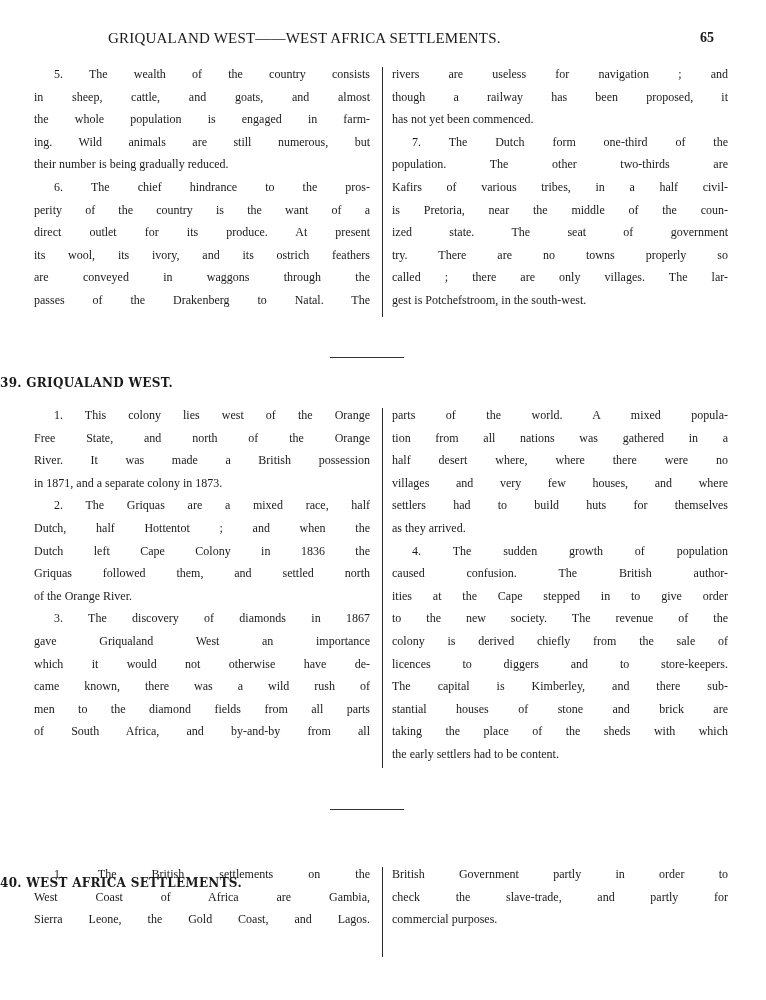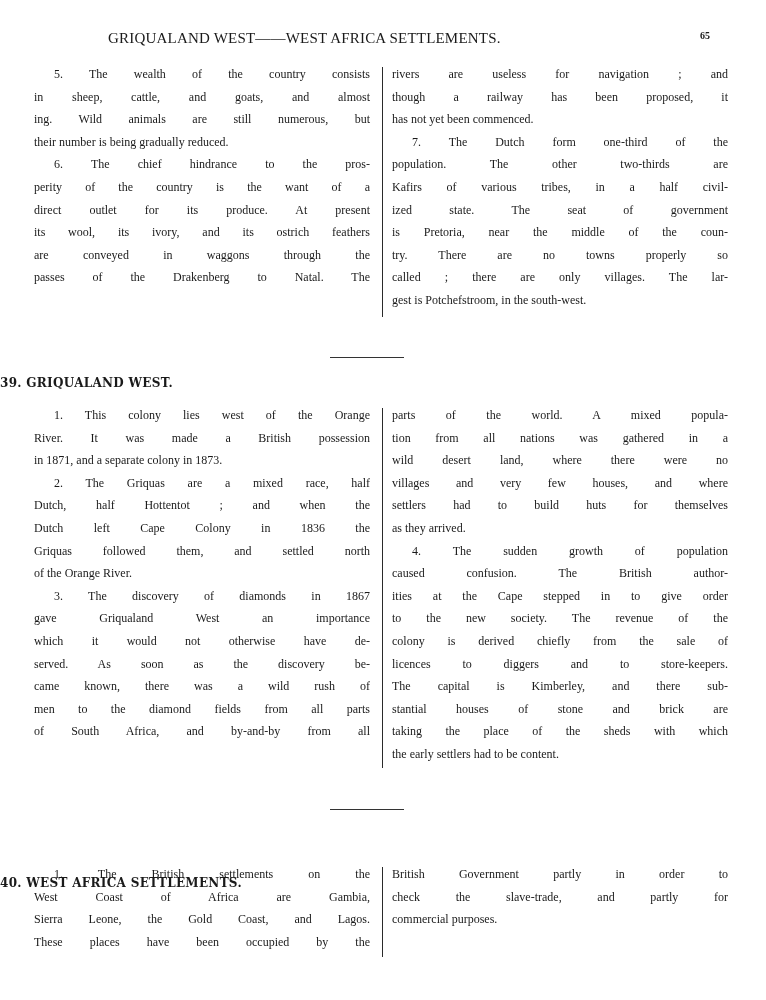--- a/index.html
+++ b/index.html
@@ -1,19 +1,19 @@
 <!DOCTYPE html>
 <html><head>
 <meta charset="utf-8">
 <style>
   html, body { margin: 0; padding: 0; background: #ffffff; }
   body { width: 766px; height: 1000px; position: relative; overflow: hidden; color: #1a1a1a; font-family: "Liberation Serif", "DejaVu Serif", serif; }
   .running-head { position: absolute; top: 30px; left: 0; width: 766px; height: 22px; }
   .running-title { position: absolute; left: 108px; top: 0; font-size: 15px; letter-spacing: 0.2px; }
-  .page-number { position: absolute; left: 700px; top: 0; font-size: 10px; font-weight: bold; }
+  .page-number { position: absolute; left: 700px; top: 0; font-size: 14px; font-weight: bold; }
   .cols { position: absolute; left: 0; width: 766px; }
   .col { position: absolute; top: 0; font-size: 12px; line-height: 22.6px; }
   .col.left { left: 34px; width: 336px; }
   .col.right { left: 392px; width: 336px; }
   .rule-v { position: absolute; left: 382px; width: 1px; background: #2a2a2a; }
   .line { display: block; white-space: nowrap; text-align: justify; text-align-last: justify; height: 22.6px; }
   .line.last { text-align-last: left; }
   .line.indent { padding-left: 20px; }
   .section-rule { position: absolute; left: 330px; width: 74px; height: 1px; background: #333; }
   .section-head { position: absolute; left: 0; width: 766px; font-family: "DejaVu Serif", serif; font-weight: bold; font-size: 12px; letter-spacing: 0.3px; }
@@ -23,71 +23,72 @@
 
 <div class="running-head">
   <span class="running-title">GRIQUALAND WEST——WEST AFRICA SETTLEMENTS.</span>
   <span class="page-number">65</span>
 </div>
 
 <div class="cols" style="top:63px;">
   <div class="col left">
       <span class="line indent">5.  The wealth of the country consists</span>
       <span class="line">in sheep, cattle, and goats, and almost</span>
+      <span class="line">the whole population is engaged in farm-</span>
       <span class="line">ing.  Wild animals are still numerous, but</span>
       <span class="line last">their number is being gradually reduced.</span>
       <span class="line indent">6.  The chief hindrance to the pros-</span>
       <span class="line">perity of the country is the want of a</span>
       <span class="line">direct outlet for its produce.   At present</span>
       <span class="line">its wool, its ivory, and its ostrich feathers</span>
       <span class="line">are conveyed in waggons through the</span>
       <span class="line">passes of the Drakenberg to Natal.  The</span>
     </div>
   <div class="rule-v" style="top:4px;height:250px;"></div>
   <div class="col right">
       <span class="line">rivers are useless for navigation ; and</span>
       <span class="line">though a railway has been proposed, it</span>
       <span class="line last">has not yet been commenced.</span>
       <span class="line indent">7.  The Dutch form one-third of the</span>
       <span class="line">population.   The other two-thirds are</span>
       <span class="line">Kafirs of various tribes, in a half civil-</span>
+      <span class="line">is Pretoria, near the middle of the coun-</span>
       <span class="line">ized state.   The seat of government</span>
-      <span class="line">is Pretoria, near the middle of the coun-</span>
       <span class="line">try.   There are no towns properly so</span>
       <span class="line">called ; there are only villages.  The lar-</span>
       <span class="line last">gest is Potchefstroom, in the south-west.</span>
     </div>
 </div>
 
 <div class="section-rule" style="top:357px;"></div>
 <div class="section-head" style="top:376px;">39. GRIQUALAND WEST.</div>
 
 <div class="cols" style="top:404px;">
   <div class="col left">
       <span class="line indent">1.  This colony lies west of the Orange</span>
+      <span class="line">Free State, and north of the Orange</span>
       <span class="line">River.   It was made a British possession</span>
       <span class="line last">in 1871, and a separate colony in 1873.</span>
       <span class="line indent">2.  The Griquas are a mixed race, half</span>
       <span class="line">Dutch, half Hottentot ; and when the</span>
       <span class="line">Dutch left Cape Colony in 1836 the</span>
       <span class="line">Griquas followed them, and settled north</span>
       <span class="line last">of the Orange River.</span>
       <span class="line indent">3.  The discovery of diamonds in 1867</span>
       <span class="line">gave Griqualand West an importance</span>
       <span class="line">which it would not otherwise have de-</span>
-      <span class="line">served.  As soon as the discovery be-</span>
       <span class="line">came known, there was a wild rush of</span>
       <span class="line">men to the diamond fields from all parts</span>
       <span class="line">of South Africa, and by-and-by from all</span>
     </div>
   <div class="rule-v" style="top:4px;height:360px;"></div>
   <div class="col right">
       <span class="line">parts of the world.   A mixed popula-</span>
       <span class="line">tion from all nations was gathered in a</span>
-      <span class="line">wild desert land, where there were no</span>
+      <span class="line">half desert where, where there were no</span>
       <span class="line">villages and very few houses, and where</span>
       <span class="line">settlers had to build huts for themselves</span>
       <span class="line last">as they arrived.</span>
       <span class="line indent">4.  The sudden growth of population</span>
       <span class="line">caused confusion.   The British author-</span>
       <span class="line">ities at the Cape stepped in to give order</span>
       <span class="line">to the new society.   The revenue of the</span>
       <span class="line">colony is derived chiefly from the sale of</span>
       <span class="line">licences to diggers and to store-keepers.</span>
       <span class="line">The capital is Kimberley, and there sub-</span>
@@ -98,21 +99,20 @@
 </div>
 
 <div class="section-rule" style="top:809px;"></div>
 <div class="section-head" style="top:832px;margin-top:44px;">40. WEST AFRICA SETTLEMENTS.</div>
 
 <div class="cols" style="top:863px;">
   <div class="col left">
       <span class="line indent">1. The British settlements on the</span>
       <span class="line">West Coast of Africa are Gambia,</span>
       <span class="line">Sierra Leone, the Gold Coast, and Lagos.</span>
-      <span class="line">These places have been occupied by the</span>
     </div>
   <div class="rule-v" style="top:4px;height:90px;"></div>
   <div class="col right">
       <span class="line">British Government partly in order to</span>
       <span class="line">check the slave-trade, and partly for</span>
       <span class="line last">commercial purposes.</span>
     </div>
 </div>
 
 </body></html>

